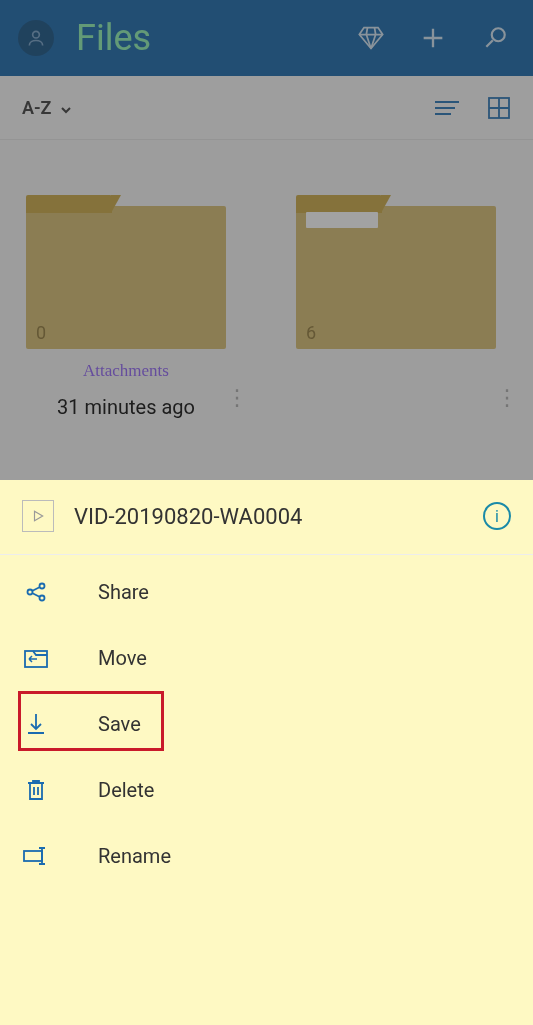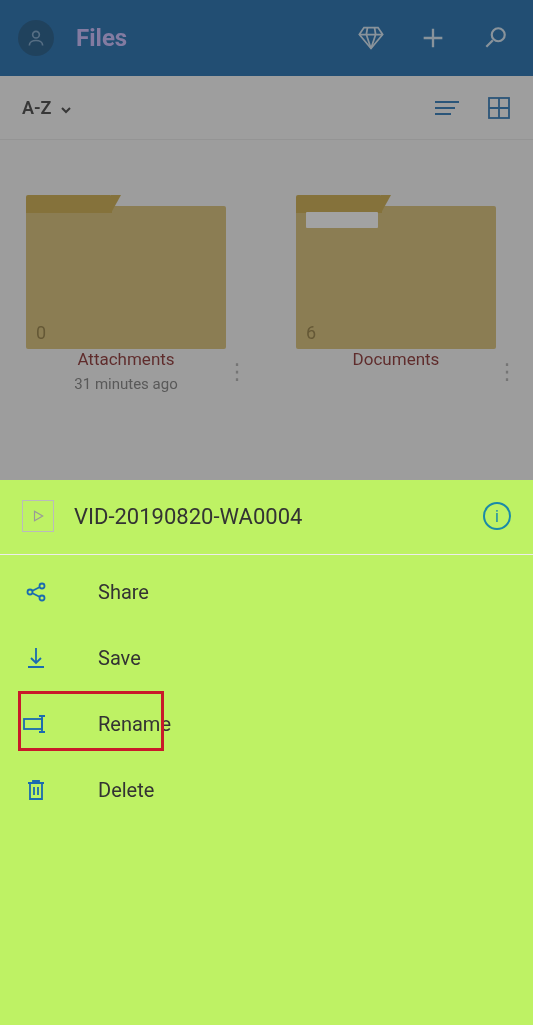--- a/index.html
+++ b/index.html
@@ -22,23 +22,23 @@
       gap: 22px;
     }
     .header .avatar {
       width: 36px; height: 36px;
       background: rgba(0,0,0,0.25);
       border-radius: 50%;
       display: flex; align-items: center; justify-content: center;
     }
     .header .title {
       flex: 1;
-      color: #c4b5fd;
-      font-size: 24px;
-      font-weight: 700;
+      color: #86efac;
+      font-size: 36px;
+      font-weight: 400;
     }
     .header .icon-btn {
       width: 40px; height: 40px;
       display: flex; align-items: center; justify-content: center;
       color: #cfe2f1;
     }
     
     
     .toolbar {
       height: 64px;
@@ -98,29 +98,30 @@
       border-radius: 1px;
     }
     .folder-count {
       position: absolute;
       bottom: 6px; left: 10px;
       color: #8a7230;
       font-size: 18px;
     }
     .folder-name {
       text-align: center;
-      margin-top: 0;
+      margin-top: 12px;
       font-size: 17px;
-      color: #7f1d1d;
+      color: #8b5cf6;
+      font-family: Liberation Serif, serif;
     }
     .folder-meta {
       text-align: center;
-      margin-top: 6px;
-      font-size: 15px;
-      color: #737373;
+      margin-top: 14px;
+      font-size: 20px;
+      color: #000000;
     }
     .folder-more {
       position: absolute;
       right: -22px;
       bottom: 18px;
       color: #aaa;
       font-size: 22px;
       line-height: 6px;
       letter-spacing: 0;
     }
@@ -132,21 +133,21 @@
       width: 533px; height: 480px;
       background: rgba(60,60,60,0.48);
     }
     
     
     .sheet {
       position: absolute;
       left: 0; right: 0;
       top: 480px;
       bottom: 0;
-      background: #bef264;
+      background: #fef9c3;
       padding-top: 20px;
     }
     .sheet-header {
       display: flex;
       align-items: center;
       padding: 0 22px 22px 22px;
       border-bottom: 1px solid #ededed;
       gap: 20px;
     }
     .video-thumb {
@@ -258,21 +259,20 @@
     <div class="folder-name">Attachments</div>
     <div class="folder-meta">31 minutes ago</div>
     <div class="folder-more">⋮</div>
   </div>
   <div class="folder-card">
     <div class="folder-shape">
       <div class="folder-tab"></div>
       <div class="folder-strip"></div>
       <div class="folder-count">6</div>
     </div>
-    <div class="folder-name">Documents</div>
     <div class="folder-more">⋮</div>
   </div>
 </div>
 
 <div class="overlay"></div>
 
 <div class="sheet">
   <div class="sheet-header">
     <div class="video-thumb">
       <svg width="14" height="14" viewBox="0 0 24 24" fill="none" stroke="#999" stroke-width="2">
@@ -291,46 +291,56 @@
         <svg width="24" height="24" viewBox="0 0 24 24" fill="none" stroke="currentColor" stroke-width="1.8">
           <circle cx="6" cy="12" r="2.5"></circle>
             <circle cx="18" cy="6" r="2.5"></circle>
             <circle cx="18" cy="18" r="2.5"></circle>
           <path d="M8 11l8-4M8 13l8 4"></path>
         </svg>
       </div>
       <div class="mlabel">Share</div>
     </div>
 
+    <div class="menu-item">
+      <div class="micon">
+        <svg width="26" height="22" viewBox="0 0 26 22" fill="none" stroke="currentColor" stroke-width="1.8">
+          <rect x="2" y="4" width="22" height="16"></rect>
+            <path d="M10 4l3 4h11"></path>
+            <path d="M6 12l3-3M6 12l3 3M6 12h8" stroke-width="1.5"></path>
+        </svg>
+      </div>
+      <div class="mlabel">Move</div>
+    </div>
 
     <div class="menu-item">
       <div class="micon">
         <svg width="22" height="24" viewBox="0 0 22 24" fill="none" stroke="currentColor" stroke-width="1.8">
           <path d="M11 2v15M6 12l5 5 5-5M3 21h16"></path>
         </svg>
       </div>
       <div class="mlabel">Save</div>
+    </div>
+
+    <div class="menu-item">
+      <div class="micon">
+        <svg width="22" height="24" viewBox="0 0 22 24" fill="none" stroke="currentColor" stroke-width="1.8">
+          <path d="M3 5h16M5 5v16h12V5M8 5V3h6v2M9 9v8M13 9v8"></path>
+        </svg>
+      </div>
+      <div class="mlabel">Delete</div>
     </div>
 
     <div class="menu-item">
       <div class="micon">
         <svg width="28" height="20" viewBox="0 0 28 20" fill="none" stroke="currentColor" stroke-width="1.8">
           <rect x="2" y="5" width="18" height="10"></rect>
             <path d="M20 2v16M17 2h6M17 18h6"></path>
         </svg>
       </div>
       <div class="mlabel">Rename</div>
     </div>
 
-    <div class="menu-item">
-      <div class="micon">
-        <svg width="22" height="24" viewBox="0 0 22 24" fill="none" stroke="currentColor" stroke-width="1.8">
-          <path d="M3 5h16M5 5v16h12V5M8 5V3h6v2M9 9v8M13 9v8"></path>
-        </svg>
-      </div>
-      <div class="mlabel">Delete</div>
-    </div>
-
 
   </div>
 </div>
 
 <div class="highlight-box"></div>
 
 </body></html>

